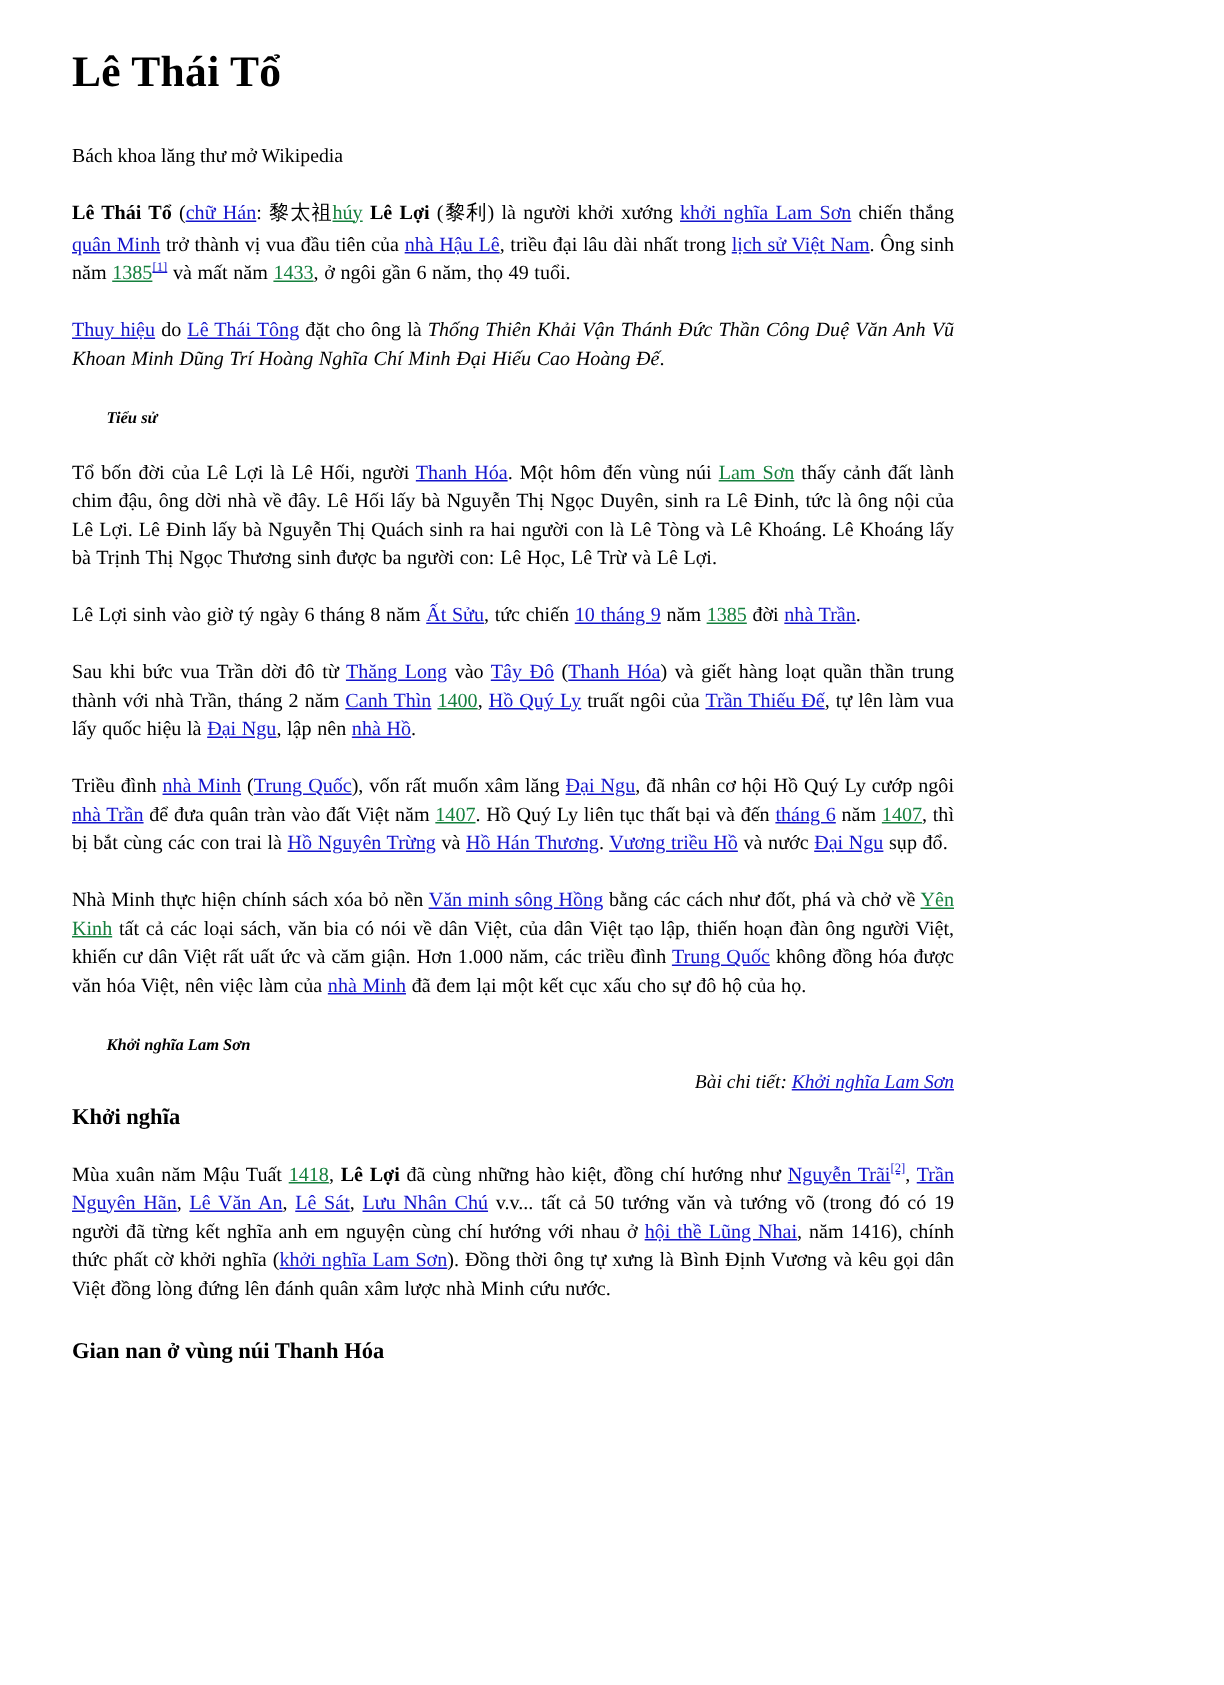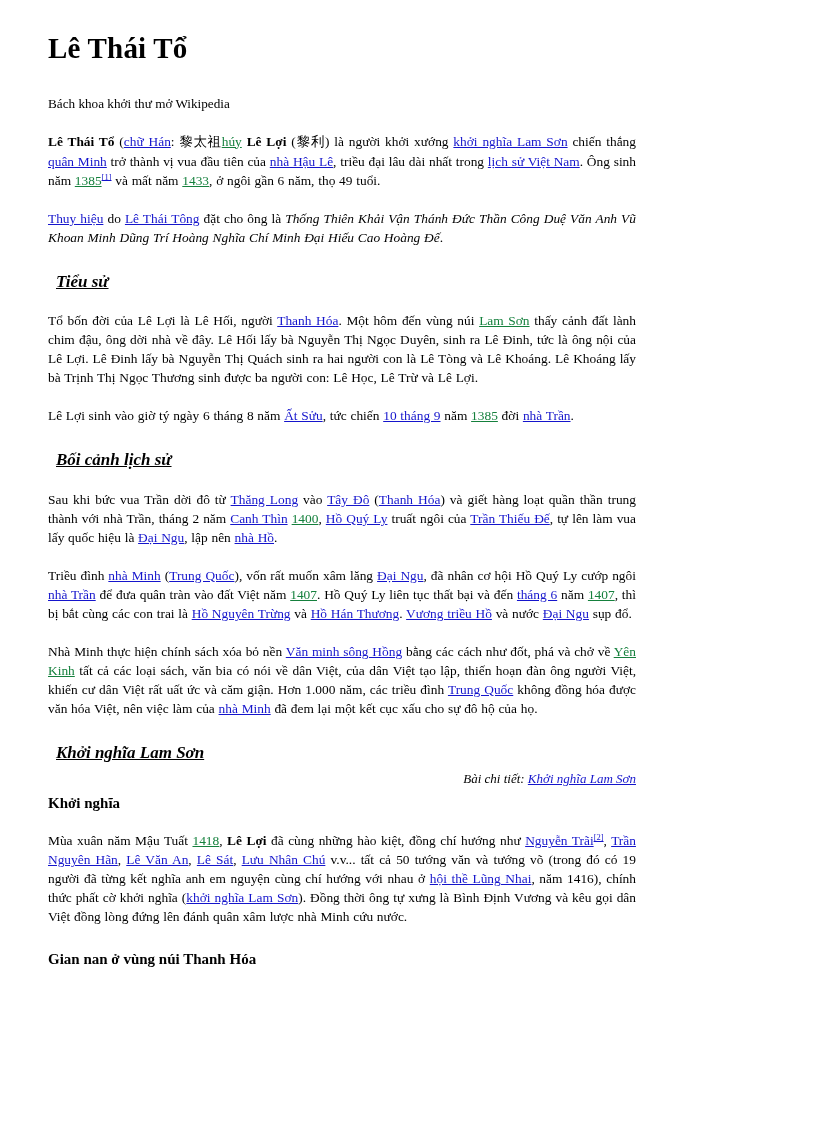--- a/index.html
+++ b/index.html
@@ -31,26 +31,25 @@
     line-height: 1.3;
   }
   p.body {
     font-size: 13.4px;
     line-height: 1.42;
     text-align: justify;
     margin: 19px 0 0 0;
     word-spacing: 0.4px;
   }
   h2.section {
-    font-size: 17px;
+    font-size: 11px;
     font-weight: bold;
     font-style: italic;
-    margin: 25px 0 0 8px;
+    margin: 25px 0 0 23px;
     line-height: 1.2;
-    text-decoration: underline;
   }
   h3.subsection {
     font-size: 15px;
     font-weight: bold;
     font-style: normal;
     margin: 24px 0 0 0;
     line-height: 1.2;
   }
   h3.subsection.plain { margin-top: 6px; }
   .seealso {
@@ -77,33 +76,32 @@
   .ital { font-style: italic; }
   b { font-weight: bold; }
 </style>
 </head>
 <body>
 
 <div class="page">
 
   <h1 class="doc-title">Lê Thái Tổ</h1>
 
-  <div class="subtitle">Bách khoa khởi thư mở Wikipedia</div>
+  <div class="subtitle">Bách khoa lăng thư mở Wikipedia</div>
 
   <p class="body"><b>Lê Thái Tổ</b><span> (</span><a class="blue">chữ Hán</a><span>: </span><span class="han">黎太祖</span><a class="red">húy</a><span> </span><b>Lê Lợi</b><span> (</span><span class="han">黎利</span><span>) là người khởi xướng </span><a class="blue">khởi nghĩa Lam Sơn</a><span> chiến thắng </span><a class="blue">quân Minh</a><span> trở thành vị vua đầu tiên của </span><a class="blue">nhà Hậu Lê</a><span>, triều đại lâu dài nhất trong </span><a class="blue">lịch sử Việt Nam</a><span>. Ông sinh năm </span><a class="red">1385</a><sup><a>[1]</a></sup><span> và mất năm </span><a class="red">1433</a><span>, ở ngôi gần 6 năm, thọ 49 tuổi.</span></p>
 
   <p class="body"><a class="blue">Thuy hiệu</a><span> do </span><a class="blue">Lê Thái Tông</a><span> đặt cho ông là </span><span class="ital">Thống Thiên Khải Vận Thánh Đức Thần Công Duệ Văn Anh Vũ Khoan Minh Dũng Trí Hoàng Nghĩa Chí Minh Đại Hiếu Cao Hoàng Đế</span><span>.</span></p>
 
   <h2 class="section">Tiểu sử</h2>
 
   <p class="body"><span>Tổ bốn đời của Lê Lợi là Lê Hối, người </span><a class="blue">Thanh Hóa</a><span>. Một hôm đến vùng núi </span><a class="red">Lam Sơn</a><span> thấy cảnh đất lành chim đậu, ông dời nhà về đây. Lê Hối lấy bà Nguyễn Thị Ngọc Duyên, sinh ra Lê Đinh, tức là ông nội của Lê Lợi. Lê Đinh lấy bà Nguyễn Thị Quách sinh ra hai người con là Lê Tòng và Lê Khoáng. Lê Khoáng lấy bà Trịnh Thị Ngọc Thương sinh được ba người con: Lê Học, Lê Trừ và Lê Lợi.</span></p>
 
   <p class="body"><span>Lê Lợi sinh vào giờ tý ngày 6 tháng 8 năm </span><a class="blue">Ất Sửu</a><span>, tức chiến </span><a class="blue">10 tháng 9</a><span> năm </span><a class="red">1385</a><span> đời </span><a class="blue">nhà Trần</a><span>.</span></p>
 
-  <h2 class="section">Bối cảnh lịch sử</h2>
 
   <p class="body"><span>Sau khi bức vua Trần dời đô từ </span><a class="blue">Thăng Long</a><span> vào </span><a class="blue">Tây Đô</a><span> (</span><a class="blue">Thanh Hóa</a><span>) và giết hàng loạt quần thần trung thành với nhà Trần, tháng 2 năm </span><a class="blue">Canh Thìn</a><span> </span><a class="red">1400</a><span>, </span><a class="blue">Hồ Quý Ly</a><span> truất ngôi của </span><a class="blue">Trần Thiếu Đế</a><span>, tự lên làm vua lấy quốc hiệu là </span><a class="blue">Đại Ngu</a><span>, lập nên </span><a class="blue">nhà Hồ</a><span>.</span></p>
 
   <p class="body"><span>Triều đình </span><a class="blue">nhà Minh</a><span> (</span><a class="blue">Trung Quốc</a><span>), vốn rất muốn xâm lăng </span><a class="blue">Đại Ngu</a><span>, đã nhân cơ hội Hồ Quý Ly cướp ngôi </span><a class="blue">nhà Trần</a><span> để đưa quân tràn vào đất Việt năm </span><a class="red">1407</a><span>. Hồ Quý Ly liên tục thất bại và đến </span><a class="blue">tháng 6</a><span> năm </span><a class="red">1407</a><span>, thì bị bắt cùng các con trai là </span><a class="blue">Hồ Nguyên Trừng</a><span> và </span><a class="blue">Hồ Hán Thương</a><span>. </span><a class="blue">Vương triều Hồ</a><span> và nước </span><a class="blue">Đại Ngu</a><span> sụp đổ.</span></p>
 
   <p class="body"><span>Nhà Minh thực hiện chính sách xóa bỏ nền </span><a class="blue">Văn minh sông Hồng</a><span> bằng các cách như đốt, phá và chở về </span><a class="red">Yên Kinh</a><span> tất cả các loại sách, văn bia có nói về dân Việt, của dân Việt tạo lập, thiến hoạn đàn ông người Việt, khiến cư dân Việt rất uất ức và căm giận. Hơn 1.000 năm, các triều đình </span><a class="blue">Trung Quốc</a><span> không đồng hóa được văn hóa Việt, nên việc làm của </span><a class="blue">nhà Minh</a><span> đã đem lại một kết cục xấu cho sự đô hộ của họ.</span></p>
 
   <h2 class="section">Khởi nghĩa Lam Sơn</h2>
 
   <div class="seealso"><span>Bài chi tiết:</span> <a class="blue">Khởi nghĩa Lam Sơn</a></div>

